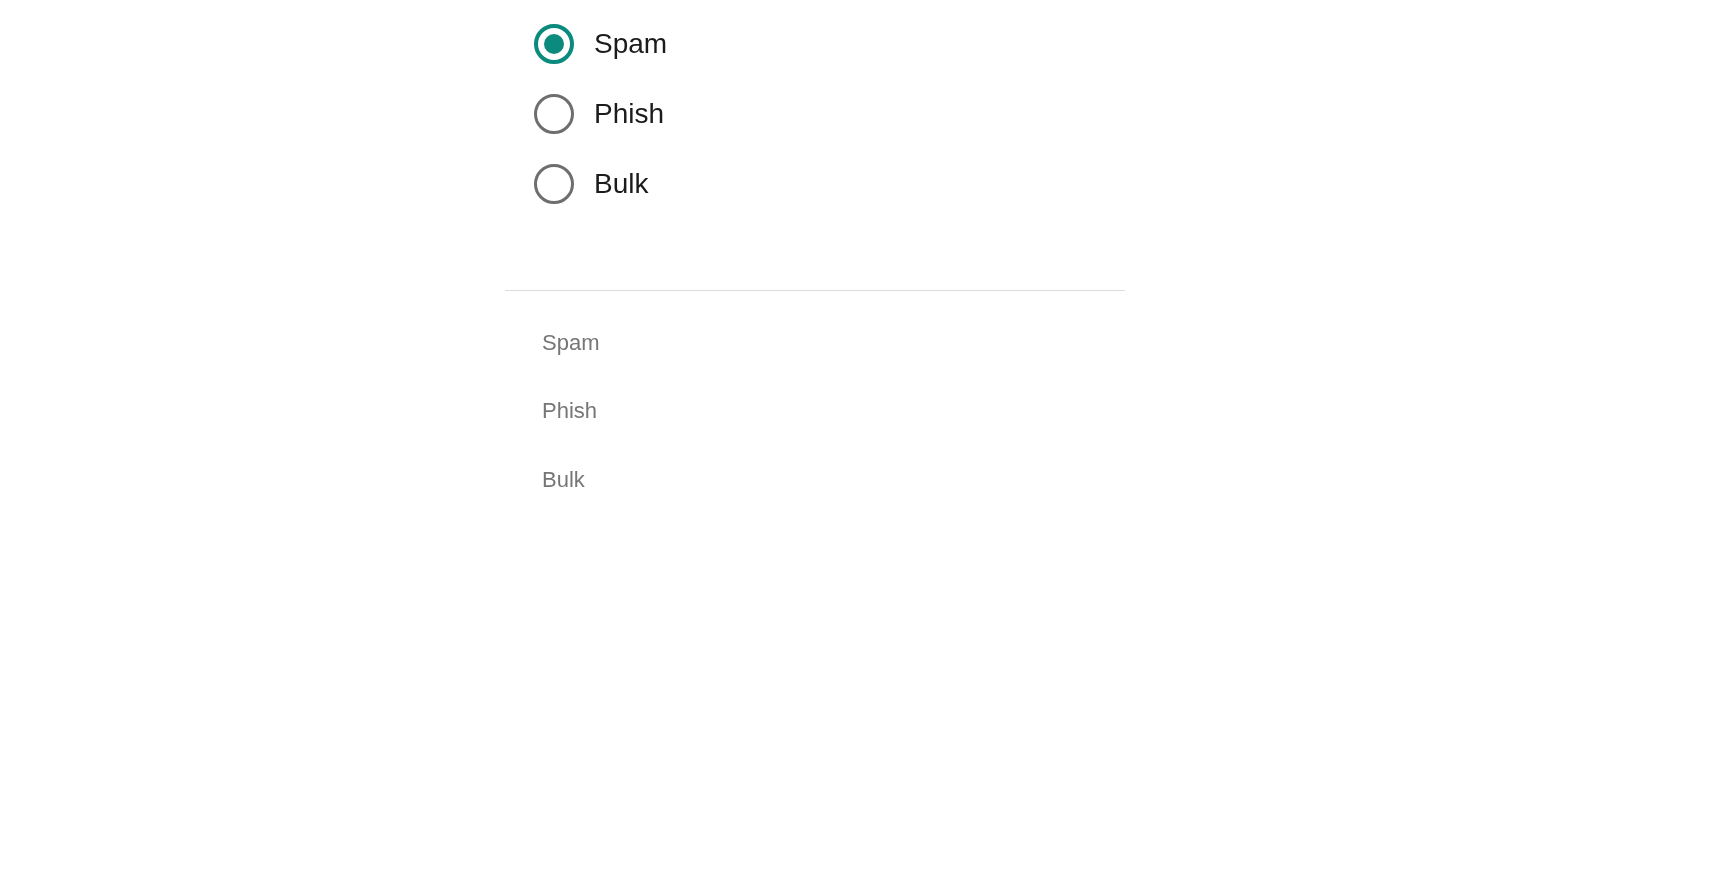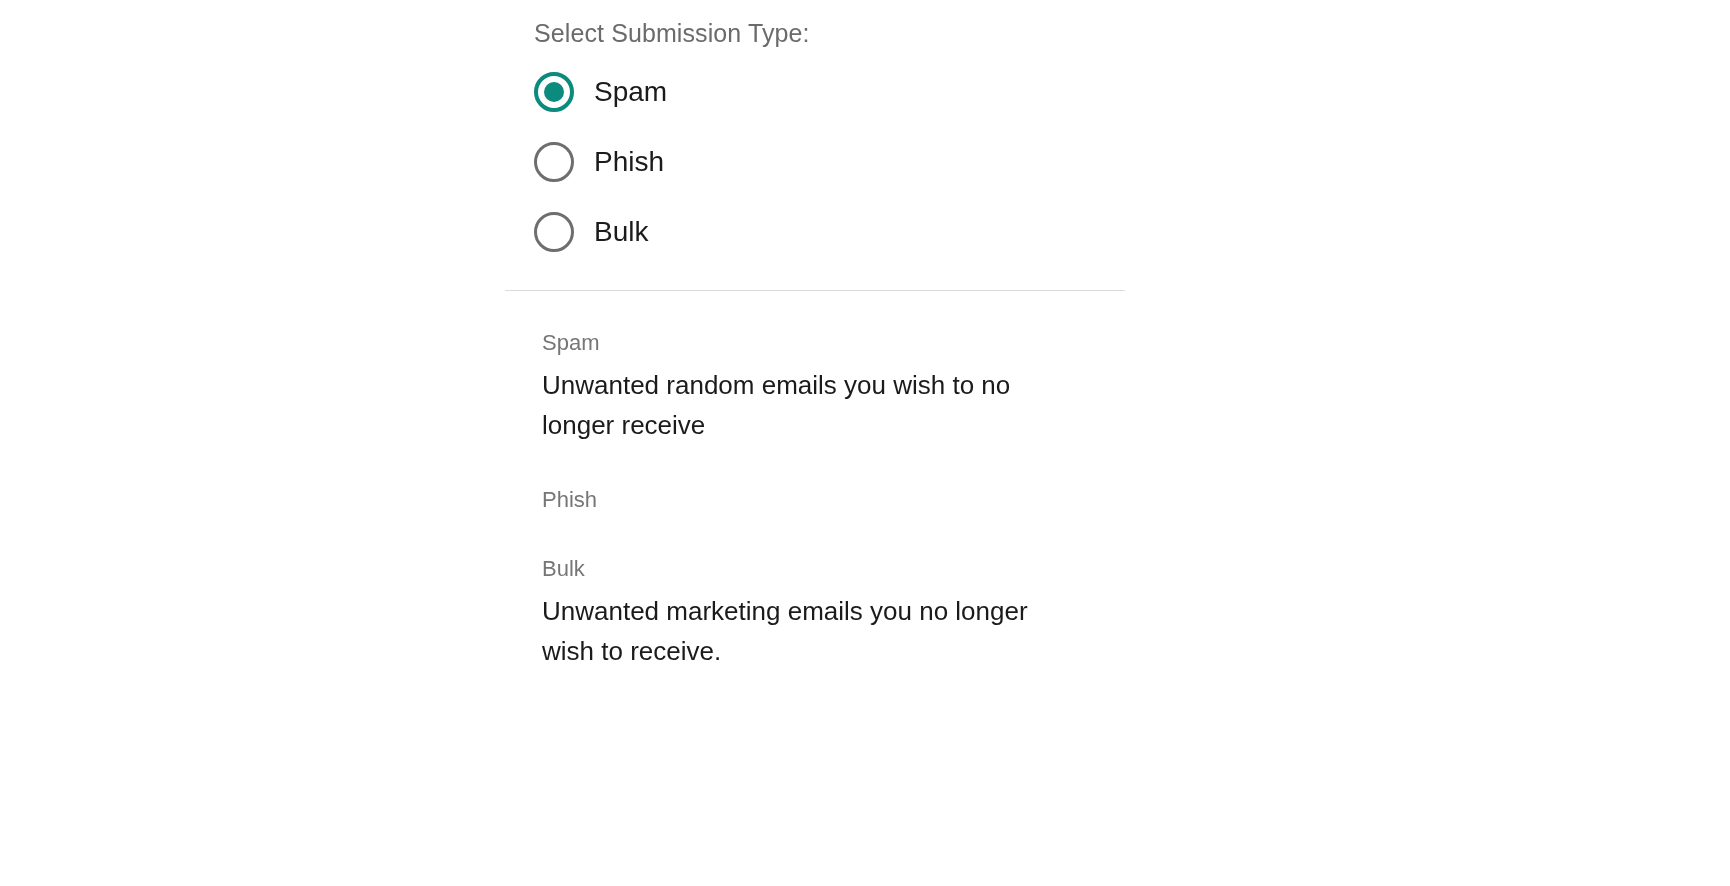--- a/index.html
+++ b/index.html
@@ -121,21 +121,20 @@
     max-width: 520px;
   }
 </style>
 </head>
 <body>
 
 <div class="page">
 
   <div class="form-panel">
 
-    <div class="section-label">Select Submission Type:</div>
 
     <div class="radio-group">
 
       <div class="radio-row selected">
         <span class="radio-outer">
           <span class="radio-inner"></span>
         </span>
         <span class="radio-label">Spam</span>
       </div>
 
@@ -155,27 +154,25 @@
 
     </div>
   </div>
 
   <div class="divider"></div>
 
   <div class="definitions">
 
     <div class="def-block">
       <div class="def-term">Spam</div>
-      <div class="def-text">Unwanted random emails you wish to no longer receive</div>
     </div>
 
     <div class="def-block">
       <div class="def-term">Phish</div>
     </div>
 
     <div class="def-block">
       <div class="def-term">Bulk</div>
-      <div class="def-text">Unwanted marketing emails you no longer wish to receive.</div>
     </div>
 
   </div>
 
 </div>
 
 </body></html>

